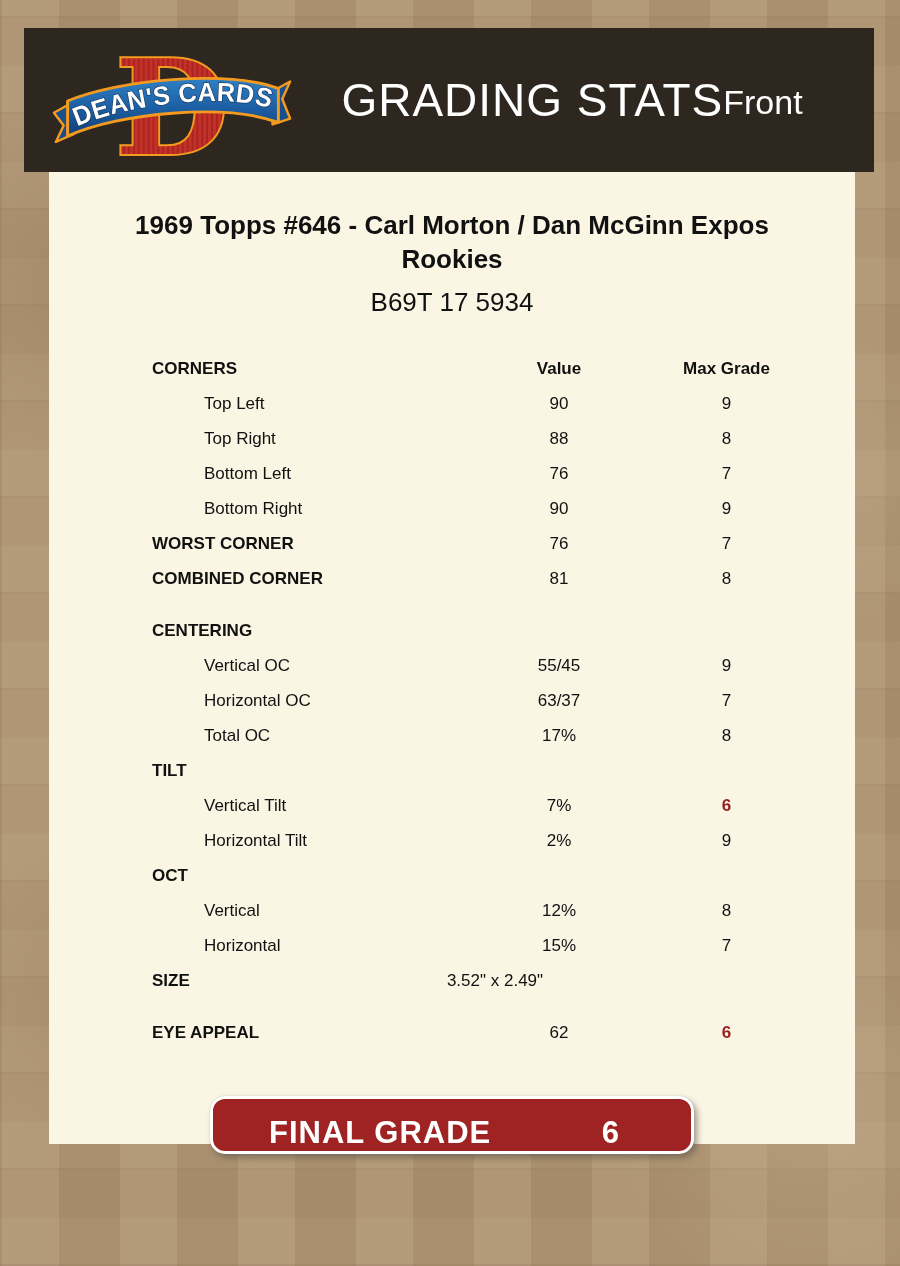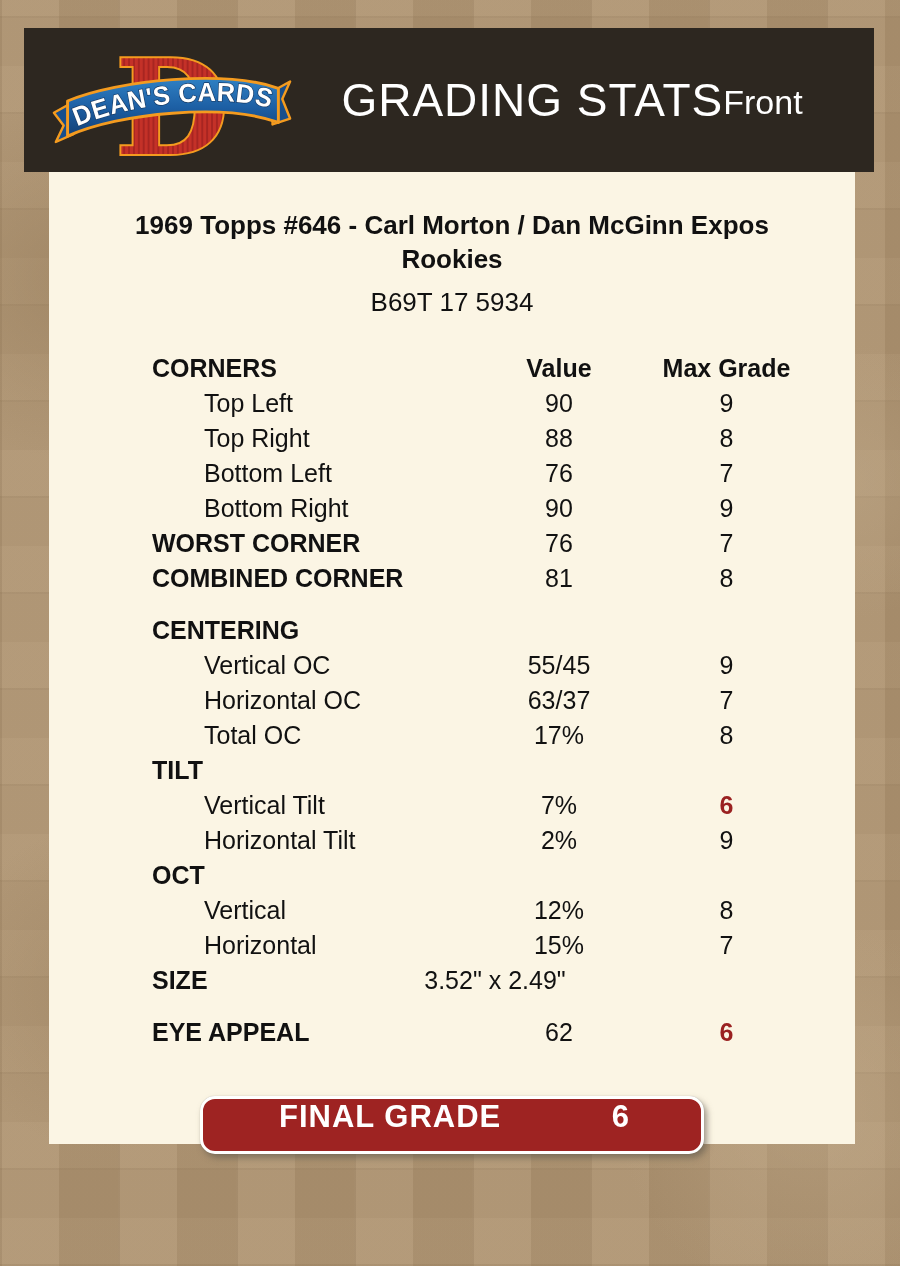--- a/index.html
+++ b/index.html
@@ -34,38 +34,38 @@
     color:#fff;padding-right:46px;
   }
   .h-title{font-size:46px;letter-spacing:1px;line-height:50px;}
   .h-sub{font-size:34px;line-height:38px;margin-top:4px;}
   .panel{
     position:absolute;left:49px;top:172px;width:806px;height:972px;
     background:var(--panel-bg,#fbf5e4);z-index:2;
   }
   .card-title{margin:36px auto 0;width:724px;text-align:center;font-weight:bold;font-size:26px;line-height:34px;}
   .card-code{margin-top:11px;text-align:center;font-size:26px;line-height:30px;}
-  .stats{margin-top:34px;position:relative;font-size:25px;}
+  .stats{margin-top:34px;position:relative;font-size:17px;}
   .t-row{position:relative;height:35px;line-height:35px;}
   .t-row.gap{margin-top:17px;}
   .cell-label{display:block;margin-left:103px;white-space:nowrap;}
   .t-row.indent .cell-label{margin-left:155px;}
   .t-row.section .cell-label{font-weight:bold;}
   .cell-value{position:absolute;top:0;left:385px;width:250px;text-align:center;}
   .cell-value.head{font-weight:bold;}
   .cell-value.size{left:281px;width:330px;}
   .cell-grade{position:absolute;top:0;left:600px;width:155px;text-align:center;}
   .cell-grade.head{font-weight:bold;}
   .cell-grade.alert{color:var(--accent-red,#9a2121);font-weight:bold;}
   .final-grade{
     margin:46px auto 0;width:478px;height:52px;
     background:var(--button-red,#9e2322);
     border:3px solid #fff;border-radius:15px;
     box-shadow:3px 4px 6px rgba(95,88,76,.6), 0 0 1px rgba(0,0,0,.25);
-    display:flex;align-items:flex-start;color:#fff;font-weight:bold;font-size:31px;cursor:pointer;padding-left:20px;
+    display:flex;align-items:flex-end;color:#fff;font-weight:bold;font-size:31px;cursor:pointer;
   }
   .fg-label{margin-left:56px;letter-spacing:1px;}
   .fg-value{margin-left:auto;margin-right:72px;}
 </style>
 </head>
 <body style="--header-bg: #2d2720; --panel-bg: #fbf5e4; --page-bg: #ac9271; --accent-red: #9a2121; --button-red: #9e2322; --logo-red: #c43128; --logo-orange: #f49b1f; --logo-blue: #1d5fa4;">
 
 <div class="bg-collage"></div>
 
 <div class="header">

